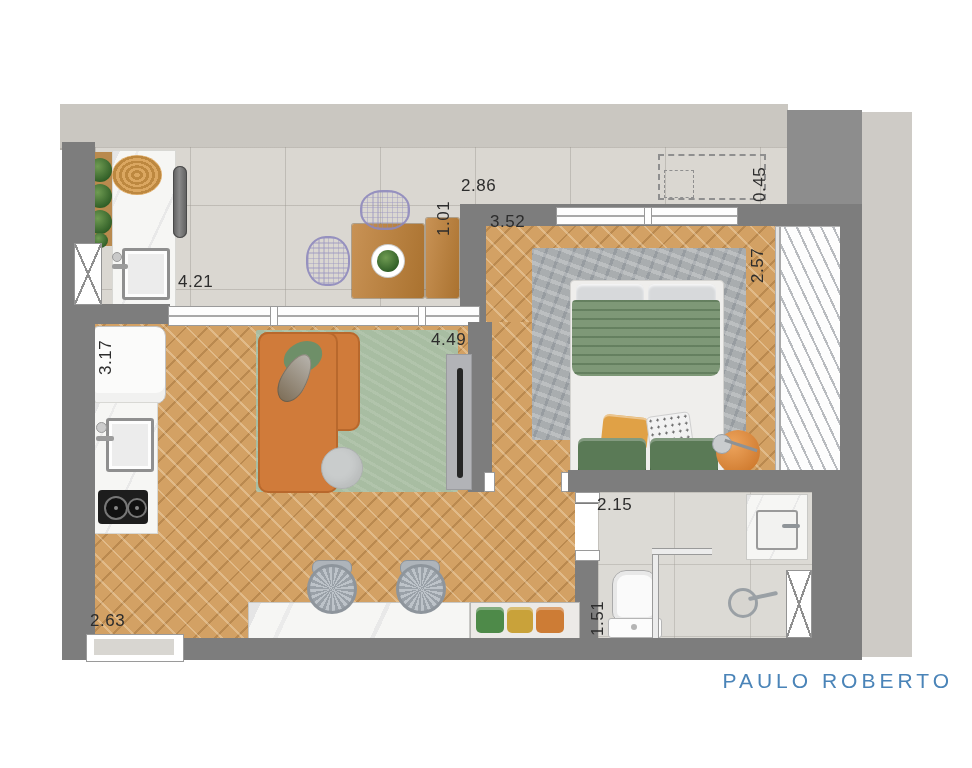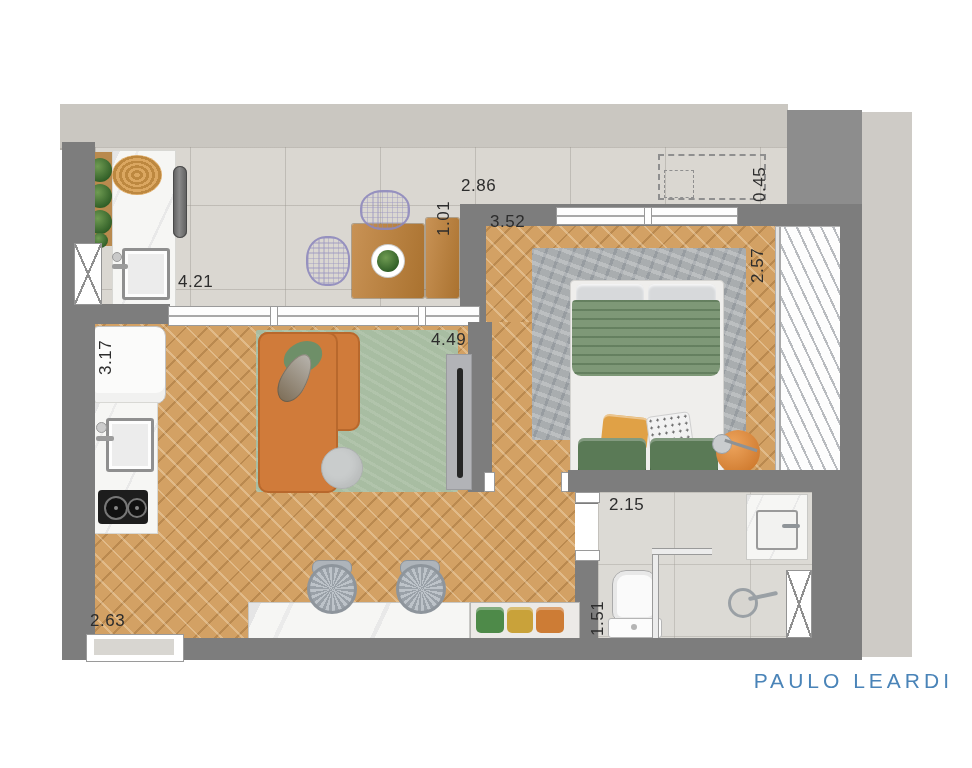--- a/index.html
+++ b/index.html
@@ -198,21 +198,21 @@
   <div class="abs" style="left:94px;top:639px;width:80px;height:16px;background:#d8d6d1;"></div>
 
   <div class="dim" style="left:178px;top:272px;">4.21</div>
   <div class="dim" style="left:461px;top:176px;">2.86</div>
   <div class="dim dim-v" style="left:434px;top:192px;height:44px;">1.01</div>
   <div class="dim dim-v" style="left:750px;top:152px;height:50px;">0.45</div>
   <div class="dim" style="left:490px;top:212px;">3.52</div>
   <div class="dim dim-v" style="left:748px;top:227px;height:56px;">2.57</div>
   <div class="dim dim-v" style="left:96px;top:327px;height:48px;">3.17</div>
   <div class="dim" style="left:431px;top:330px;">4.49</div>
-  <div class="dim" style="left:597px;top:495px;margin-left:12px;">2.15</div>
+  <div class="dim" style="left:597px;top:495px;">2.15</div>
   <div class="dim dim-v" style="left:588px;top:586px;height:50px;">1.51</div>
   <div class="dim" style="left:90px;top:611px;">2.63</div>
 
   <div class="logo">
-    <div class="l1">PAULO LEARDI</div>
+    <div class="l1">PAULO ROBERTO</div>
   </div>
 
 </div>
 
 </body></html>

